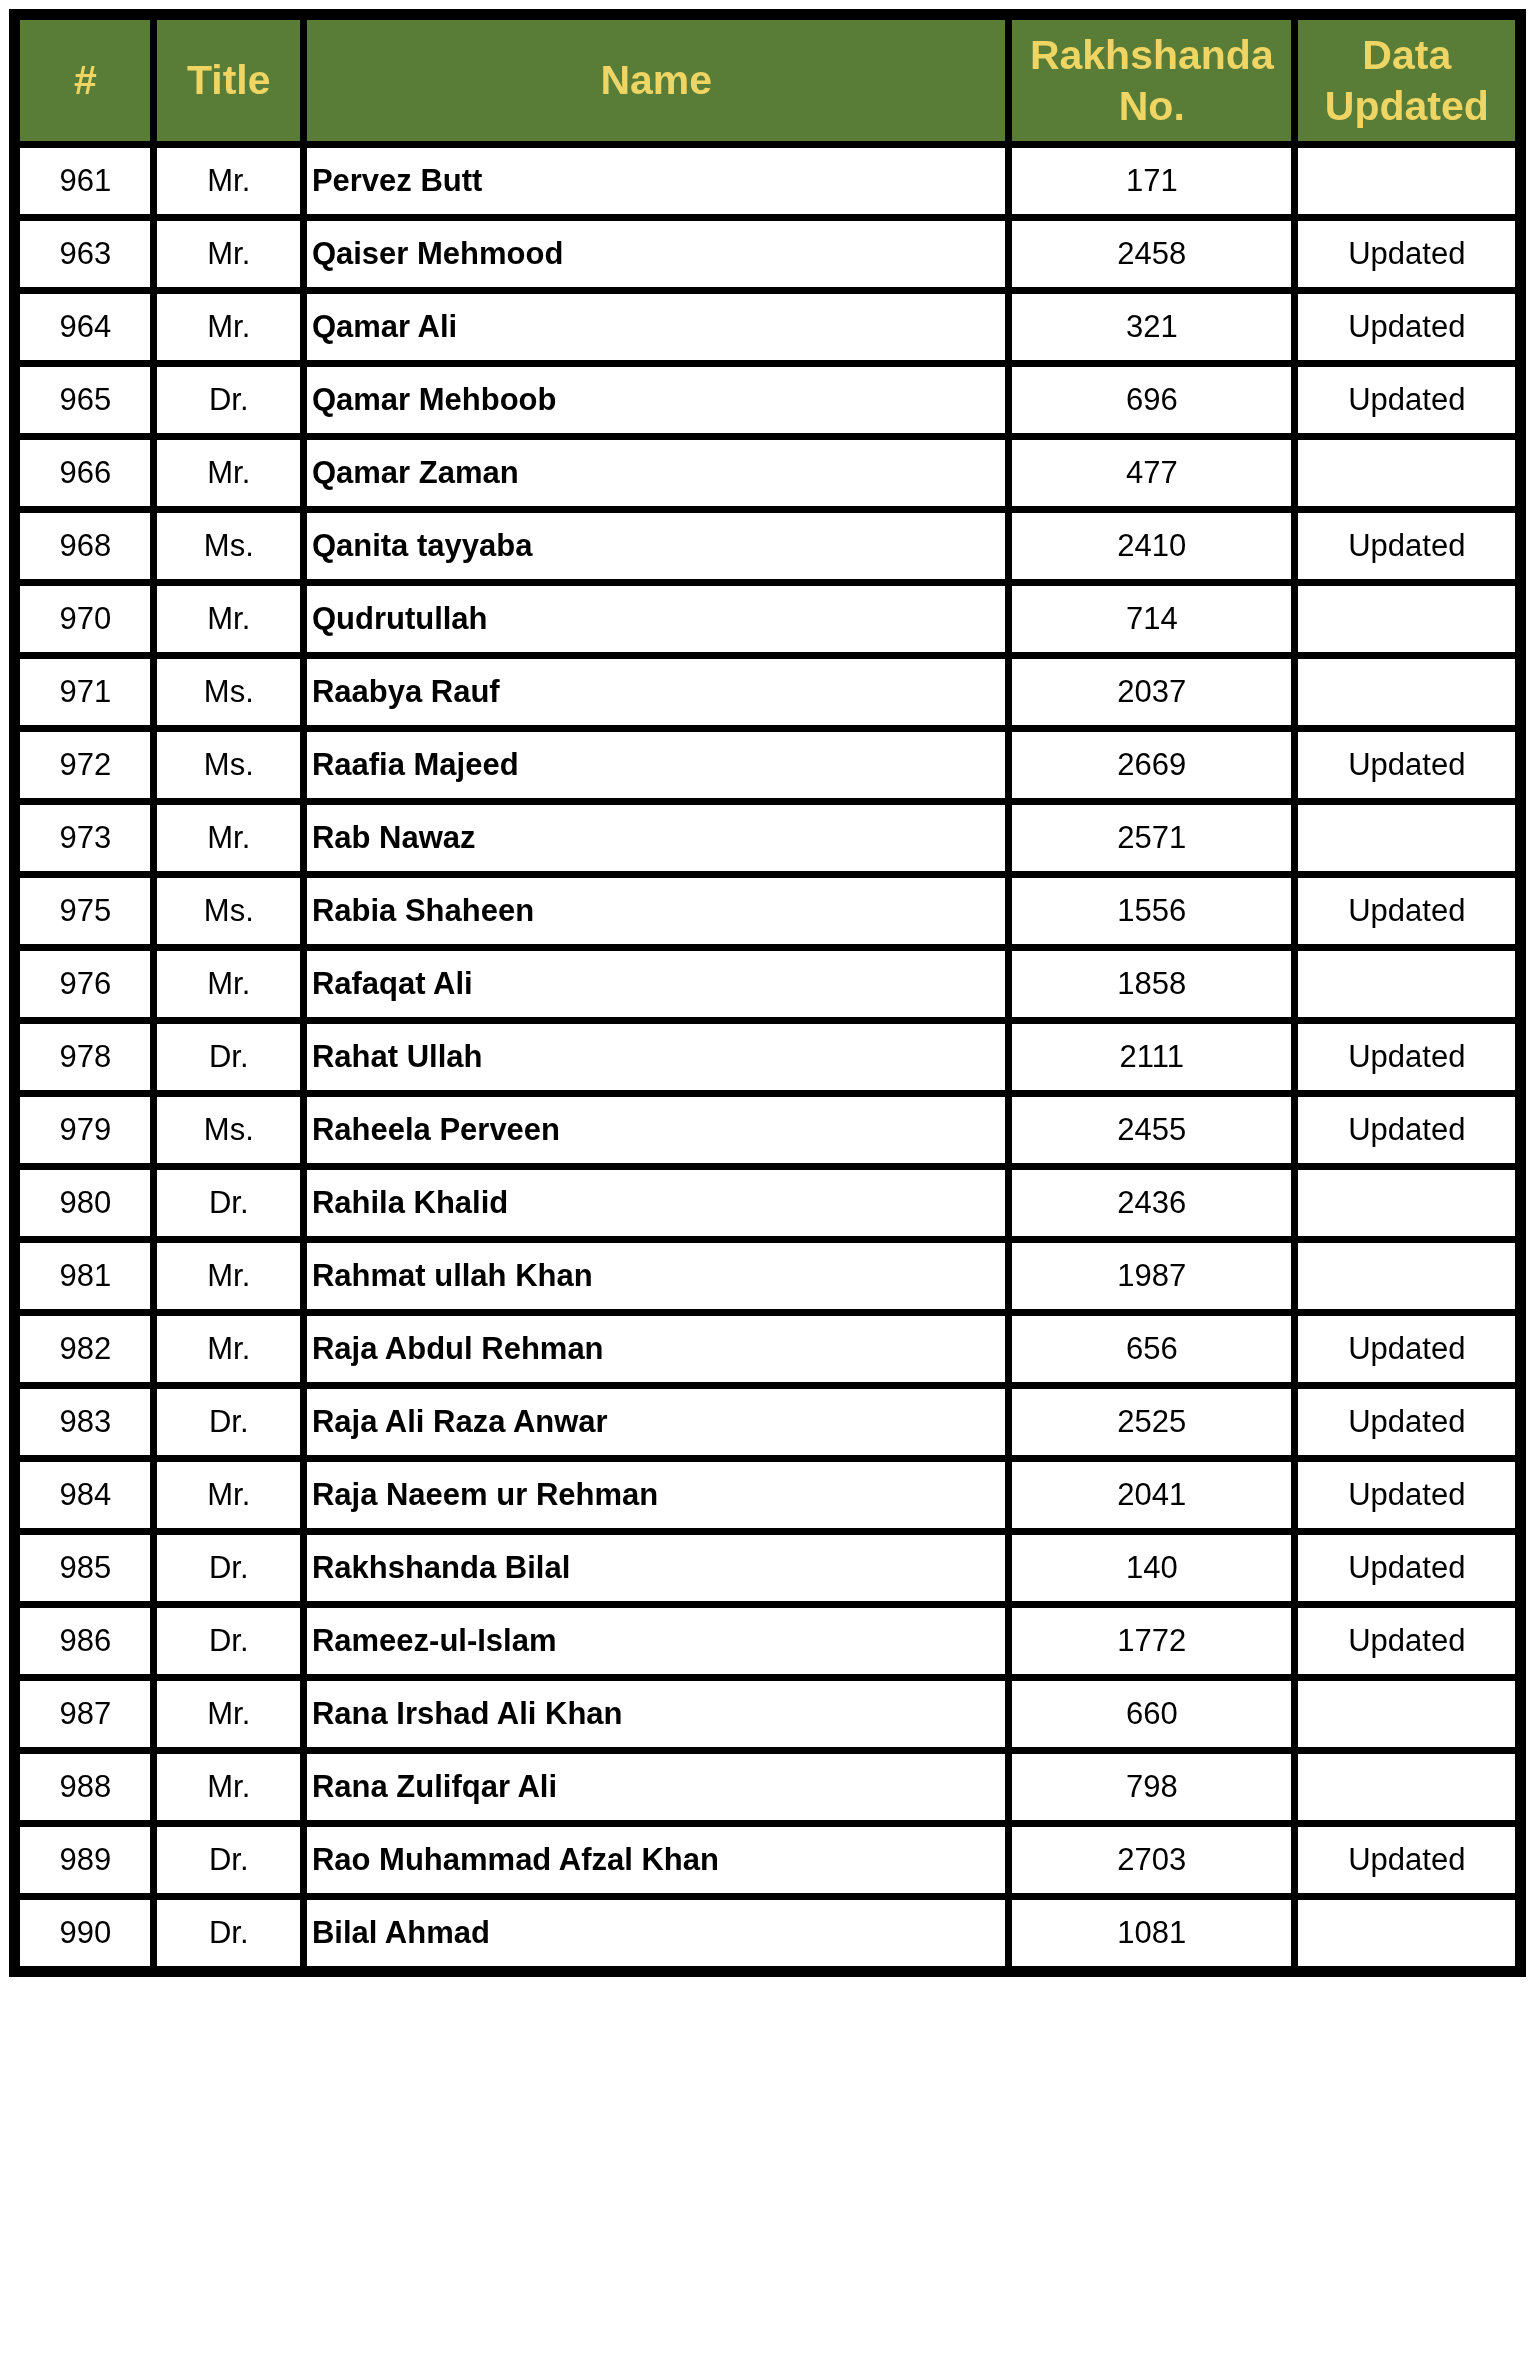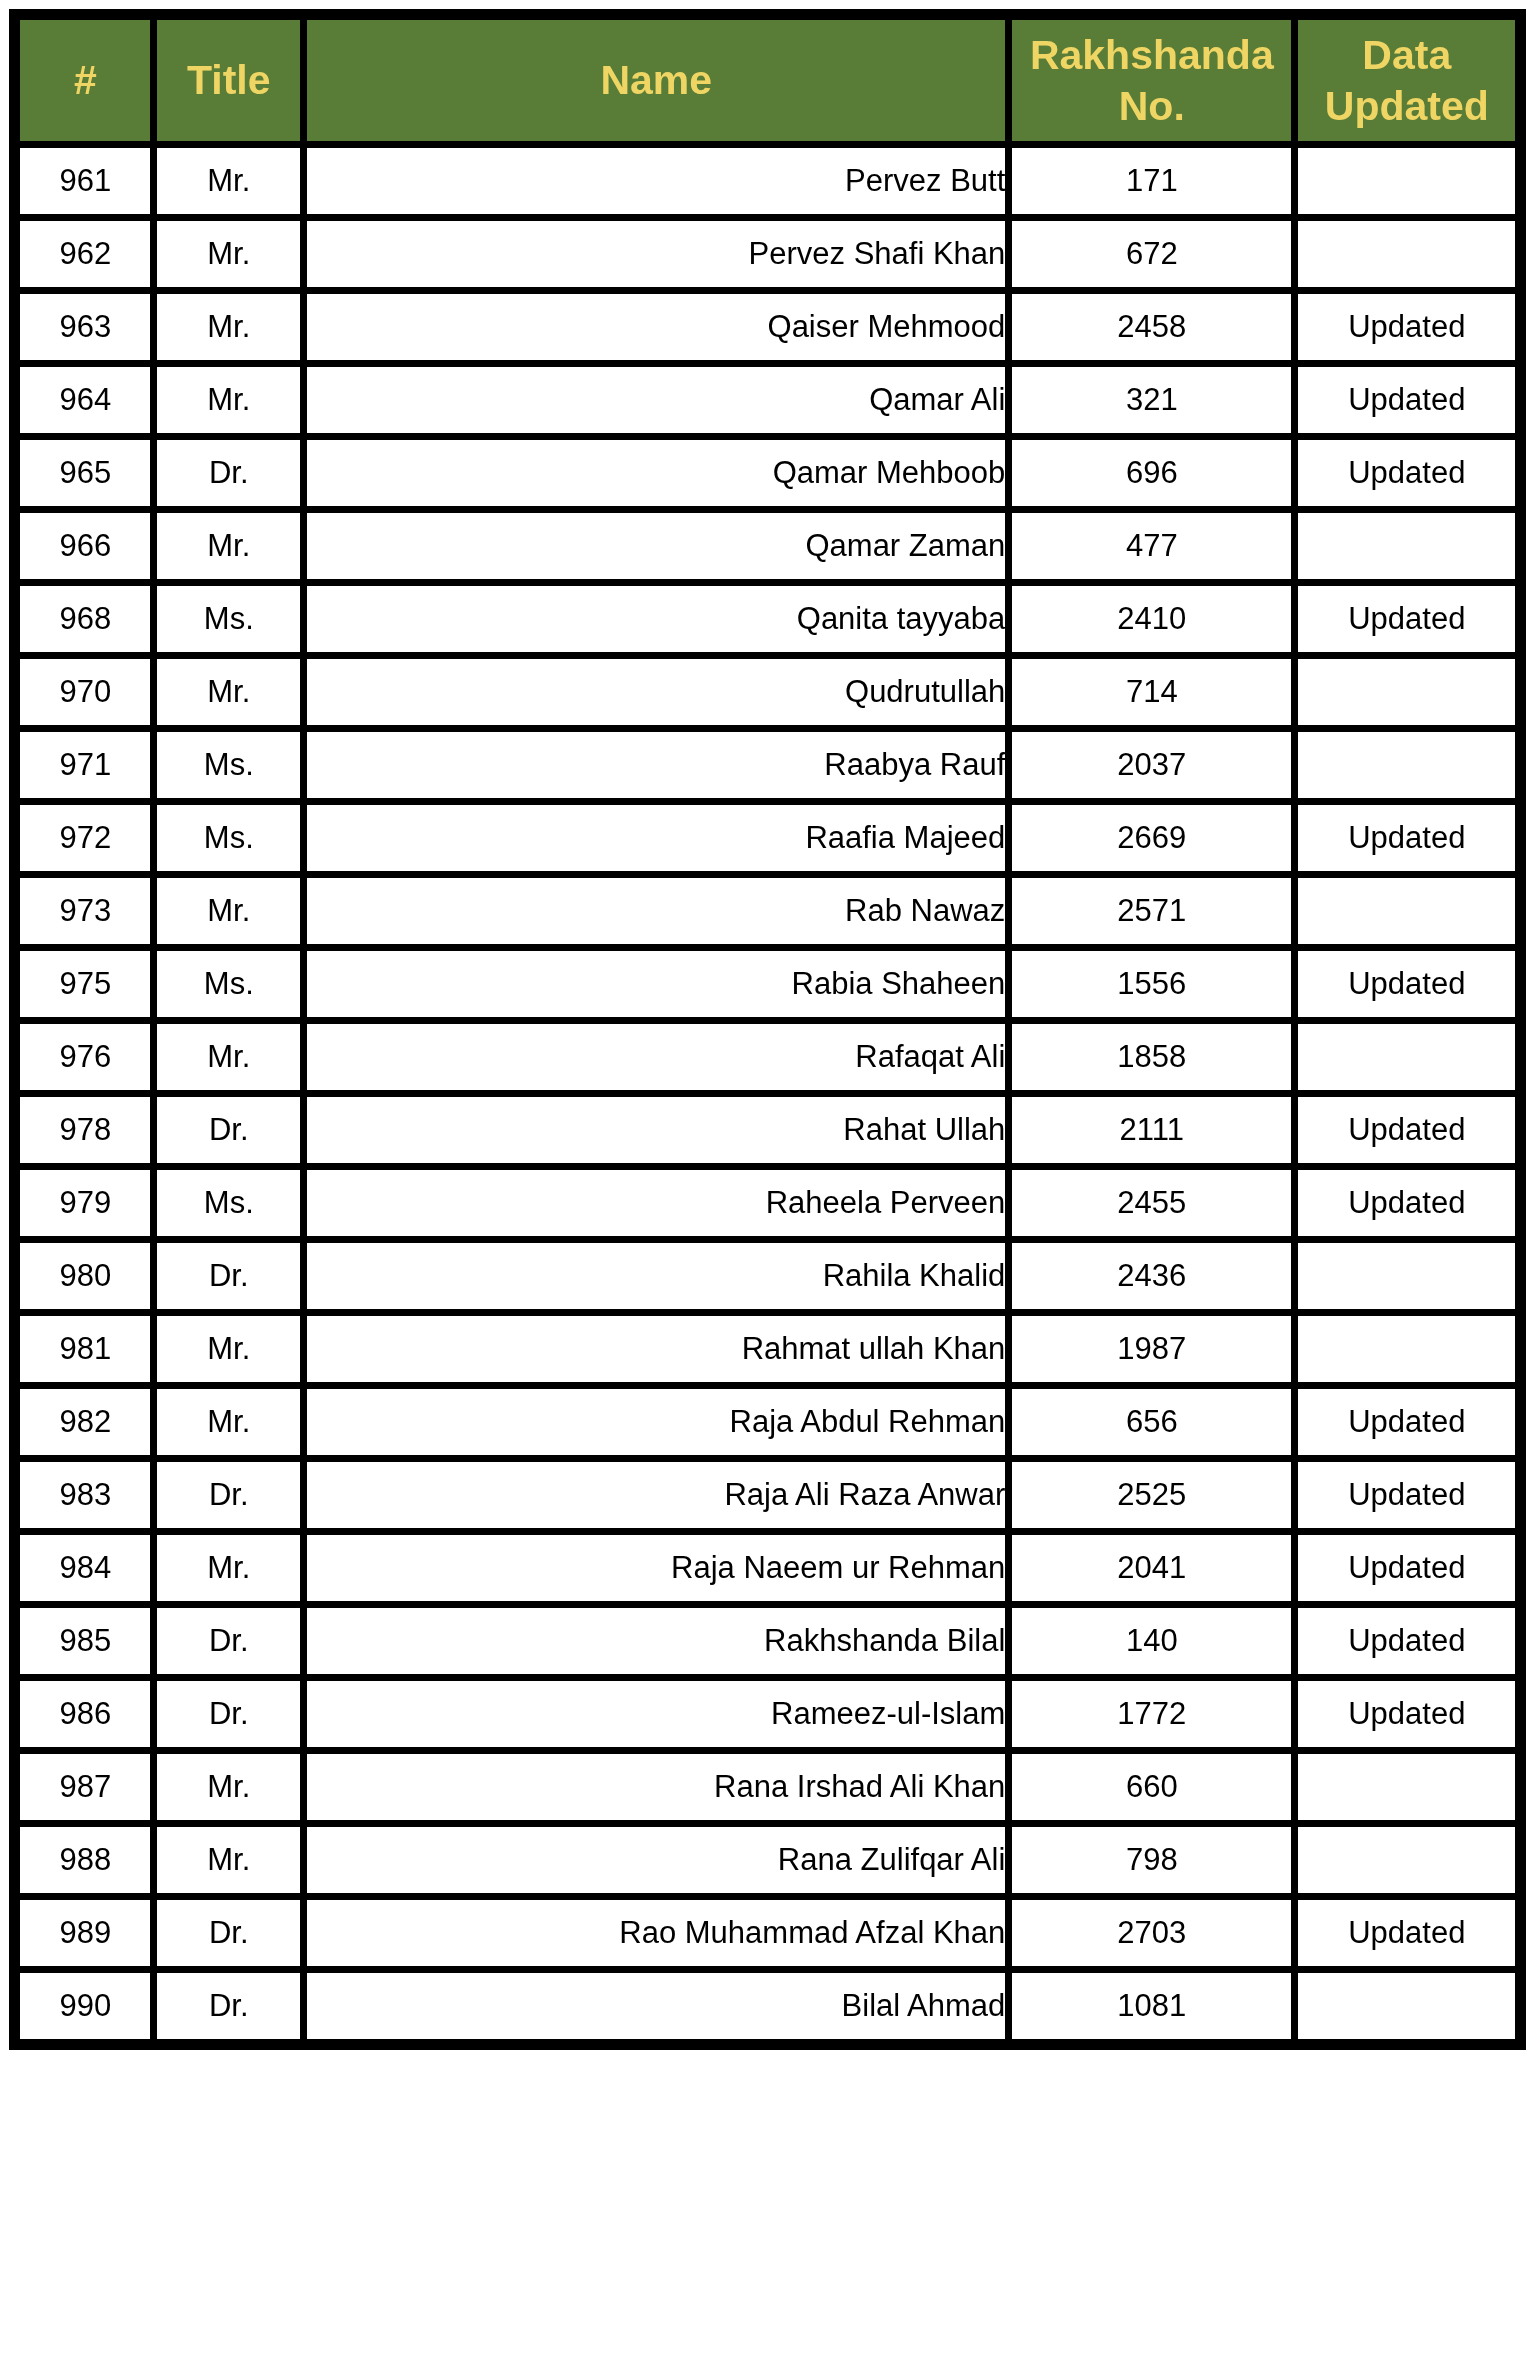--- a/index.html
+++ b/index.html
@@ -46,22 +46,23 @@
     background:var(--row-bg);
     color:var(--row-text);
     font-size:31px;
     font-weight:normal;
     height:66px;
     vertical-align:middle;
     text-align:center;
     white-space:nowrap;
   }
   table.members tbody td.c2{
-    text-align:right;
+    text-align:left;
     padding-left:4.6px;
+    font-weight:bold;
   }
   col.col-num{width:139px;}
   col.col-title{width:150px;}
   col.col-name{width:705px;}
   col.col-mem{width:286px;}
   col.col-upd{width:226px;}
 </style>
 </head>
 <body>
 
@@ -85,27 +86,20 @@
     </thead>
     <tbody id="table-body">
         <tr>
           <td class="c0">961</td>
           <td class="c1">Mr.</td>
           <td class="c2">Pervez Butt</td>
           <td class="c3">171</td>
           <td class="c4"></td>
         </tr>
         <tr>
-          <td class="c0">962</td>
-          <td class="c1">Mr.</td>
-          <td class="c2">Pervez Shafi Khan</td>
-          <td class="c3">672</td>
-          <td class="c4"></td>
-        </tr>
-        <tr>
           <td class="c0">963</td>
           <td class="c1">Mr.</td>
           <td class="c2">Qaiser Mehmood</td>
           <td class="c3">2458</td>
           <td class="c4">Updated</td>
         </tr>
         <tr>
           <td class="c0">964</td>
           <td class="c1">Mr.</td>
           <td class="c2">Qamar Ali</td>

